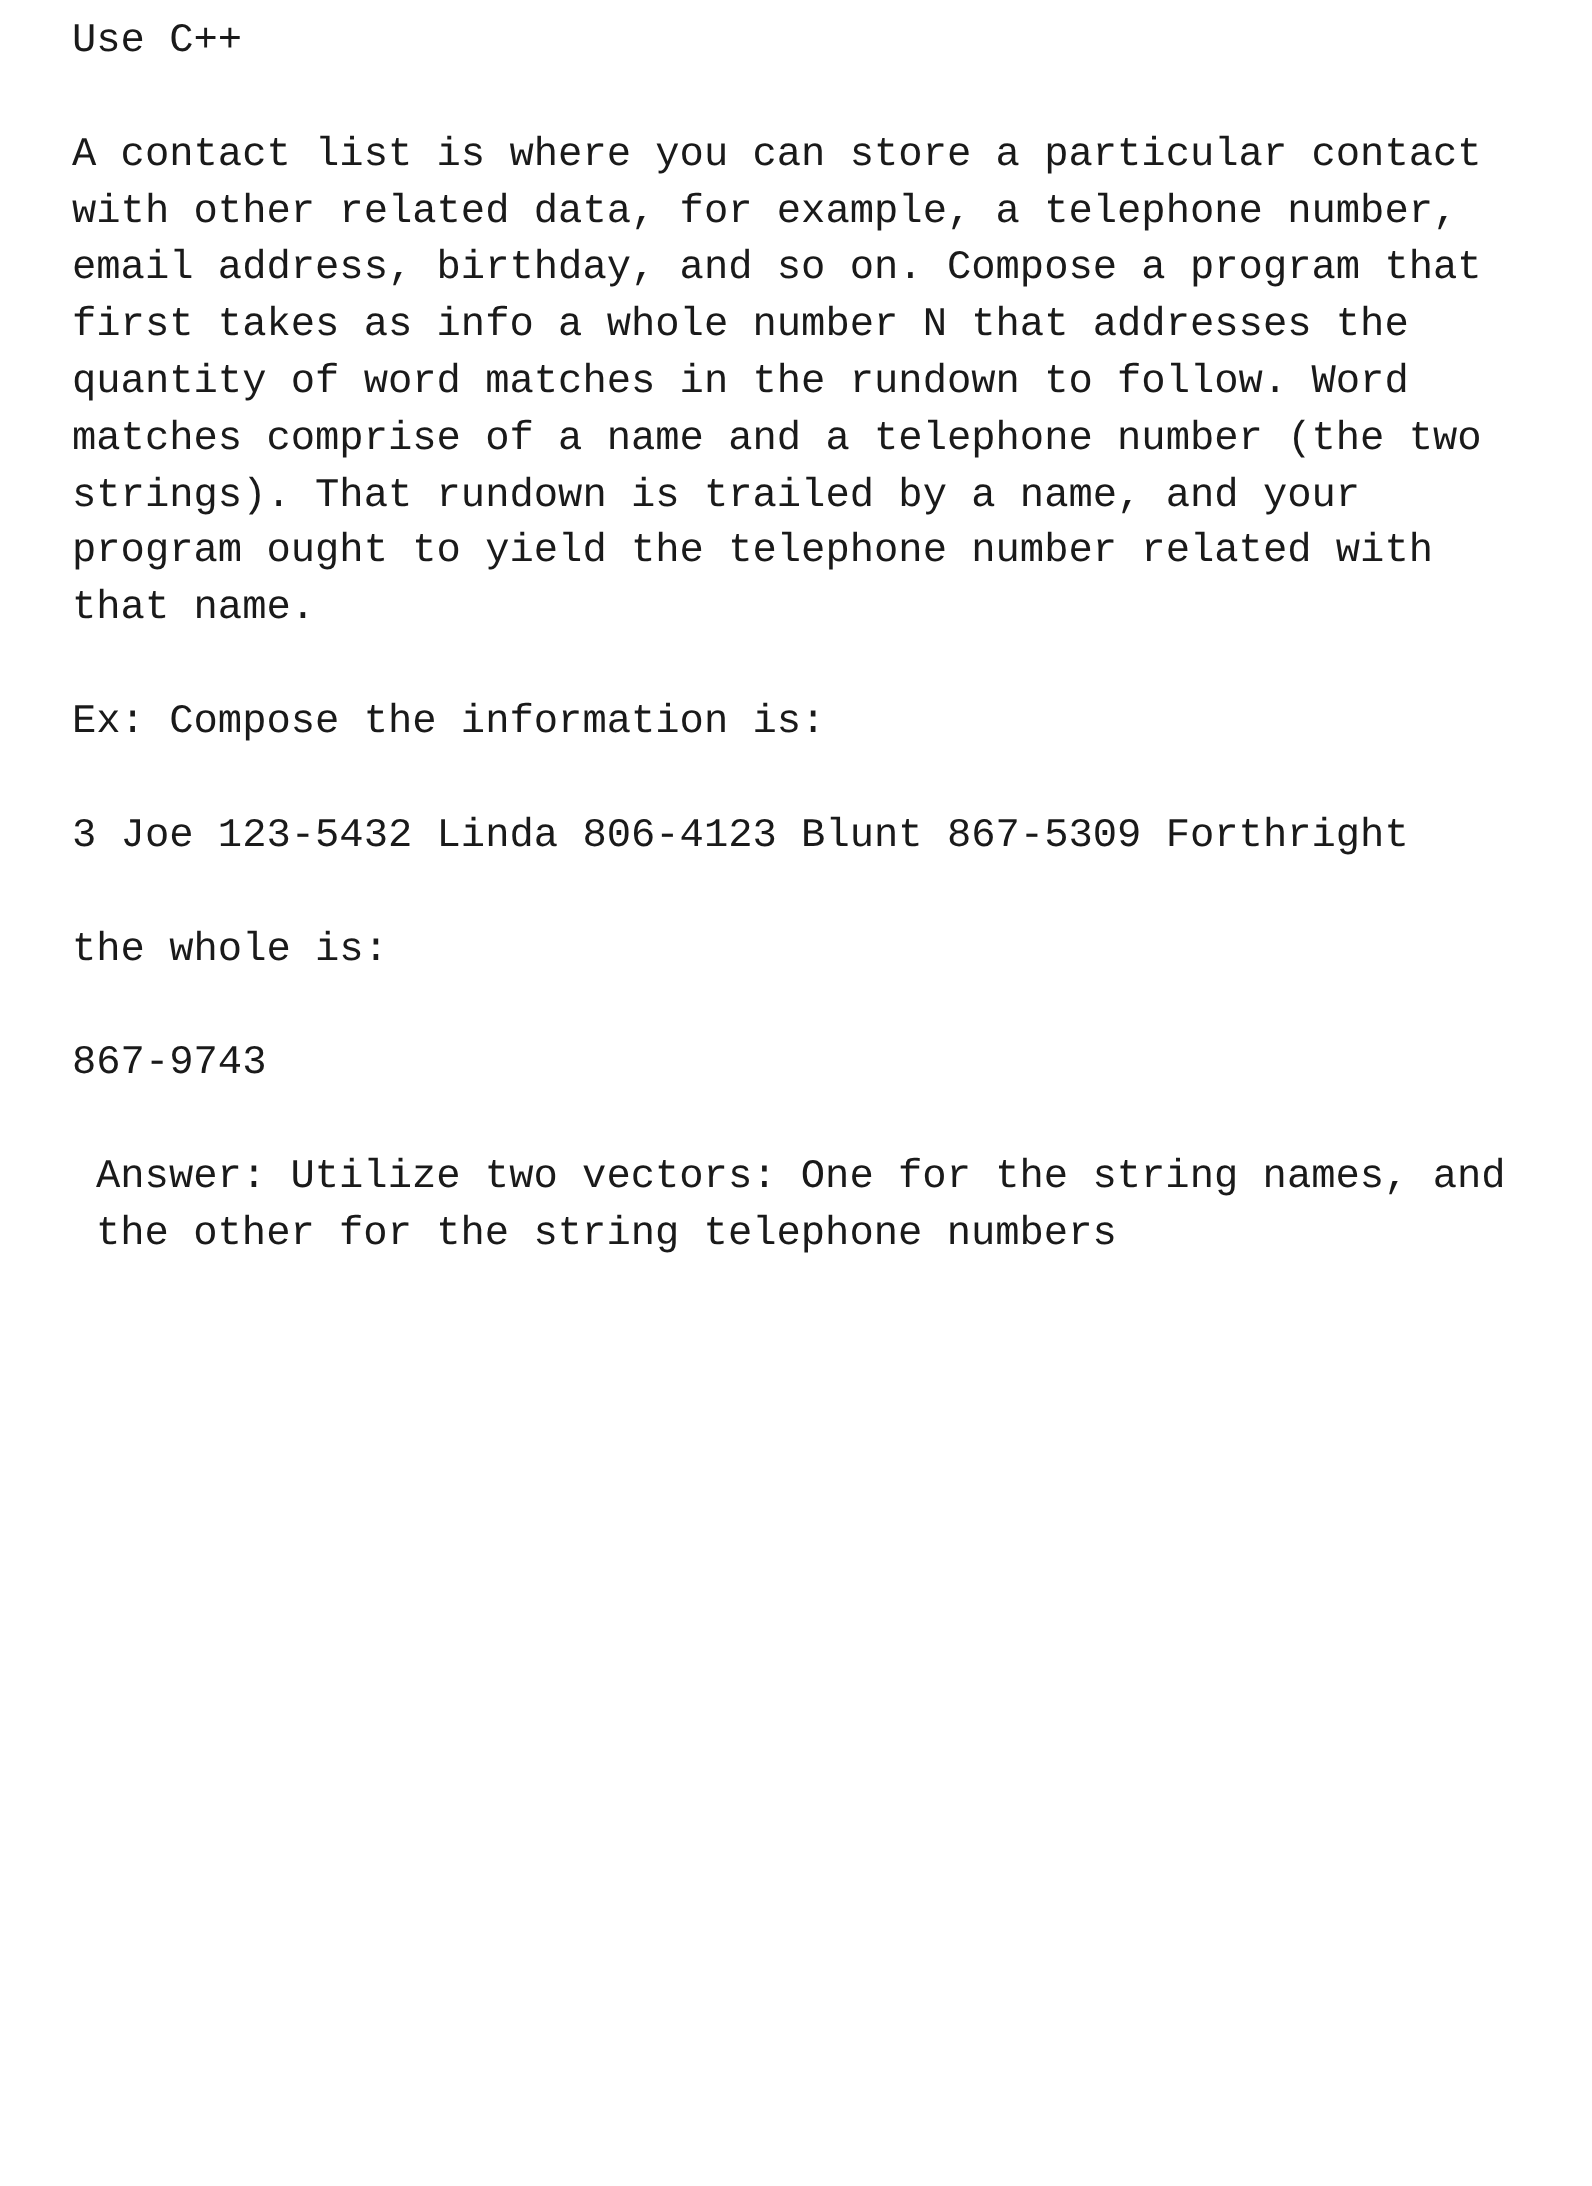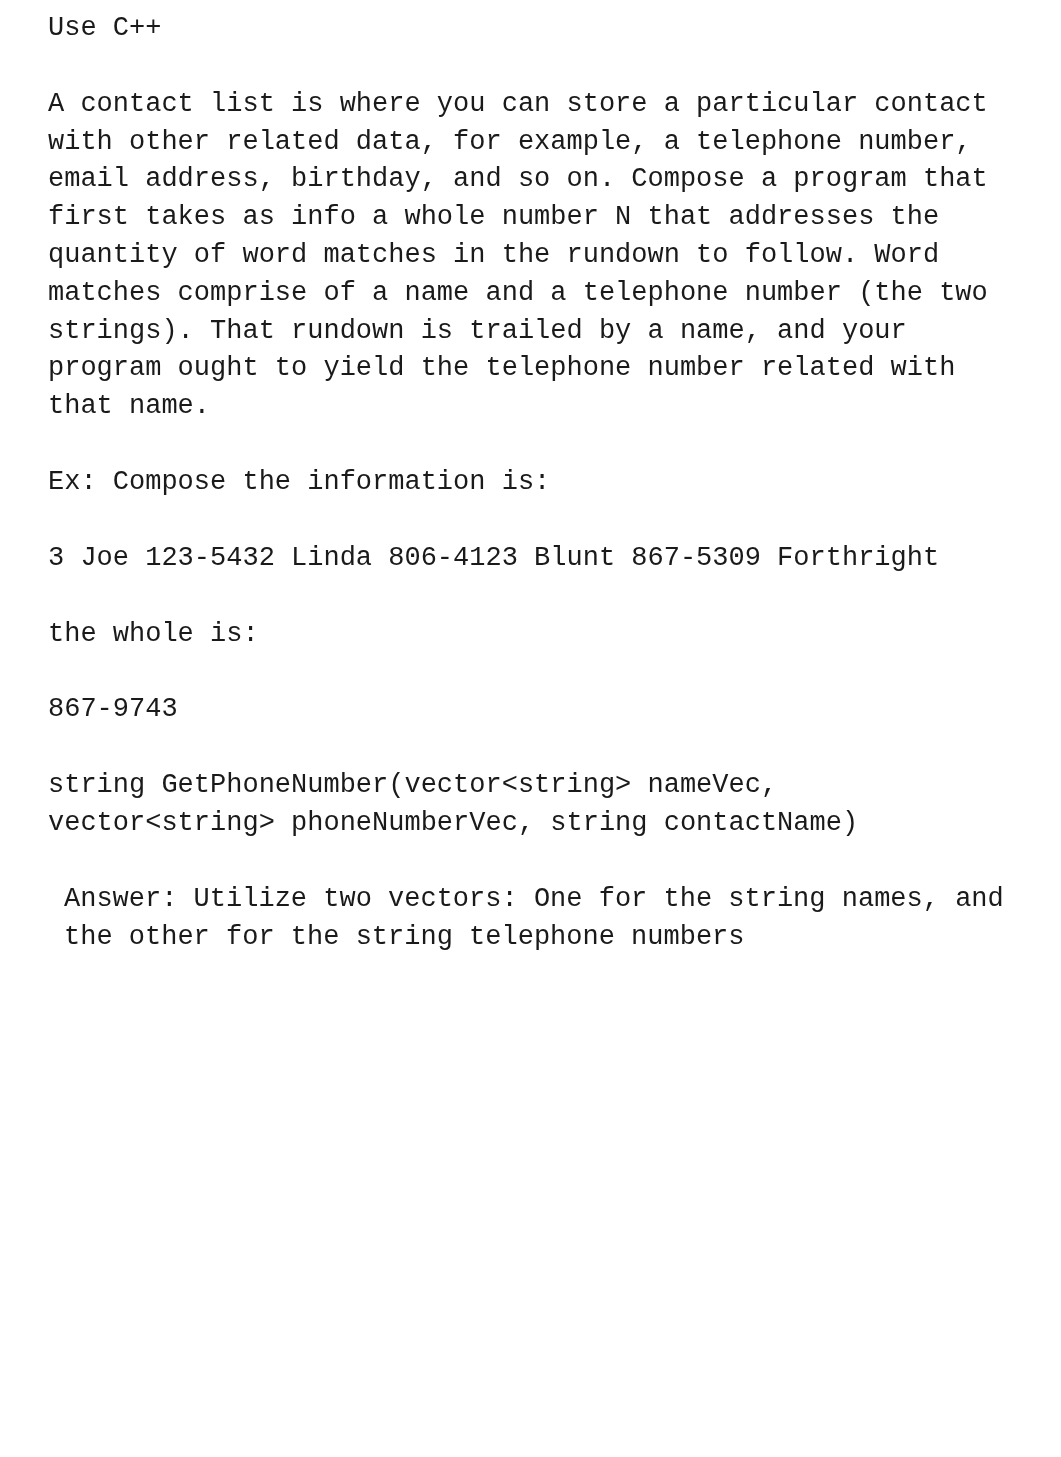--- a/index.html
+++ b/index.html
@@ -41,16 +41,15 @@
 
 <div class="paragraph">Ex: Compose the information is:</div>
 
 <div class="paragraph">3 Joe 123-5432 Linda 806-4123 Blunt 867-5309 Forthright</div>
 
 <div class="paragraph">the whole is:</div>
 
 <div class="paragraph">867-9743</div>
 
 <div class="paragraph">
-  <div class="no-bottom-margin">string GetPhoneNumber(vector&lt;string&gt; nameVec, vector&lt;string&gt; phoneNumberVec, string contactName)</div>
 </div>
 
 <div class="paragraph">Answer: Utilize two vectors: One for the string names, and the other for the string telephone numbers</div>
 
 </body></html>

